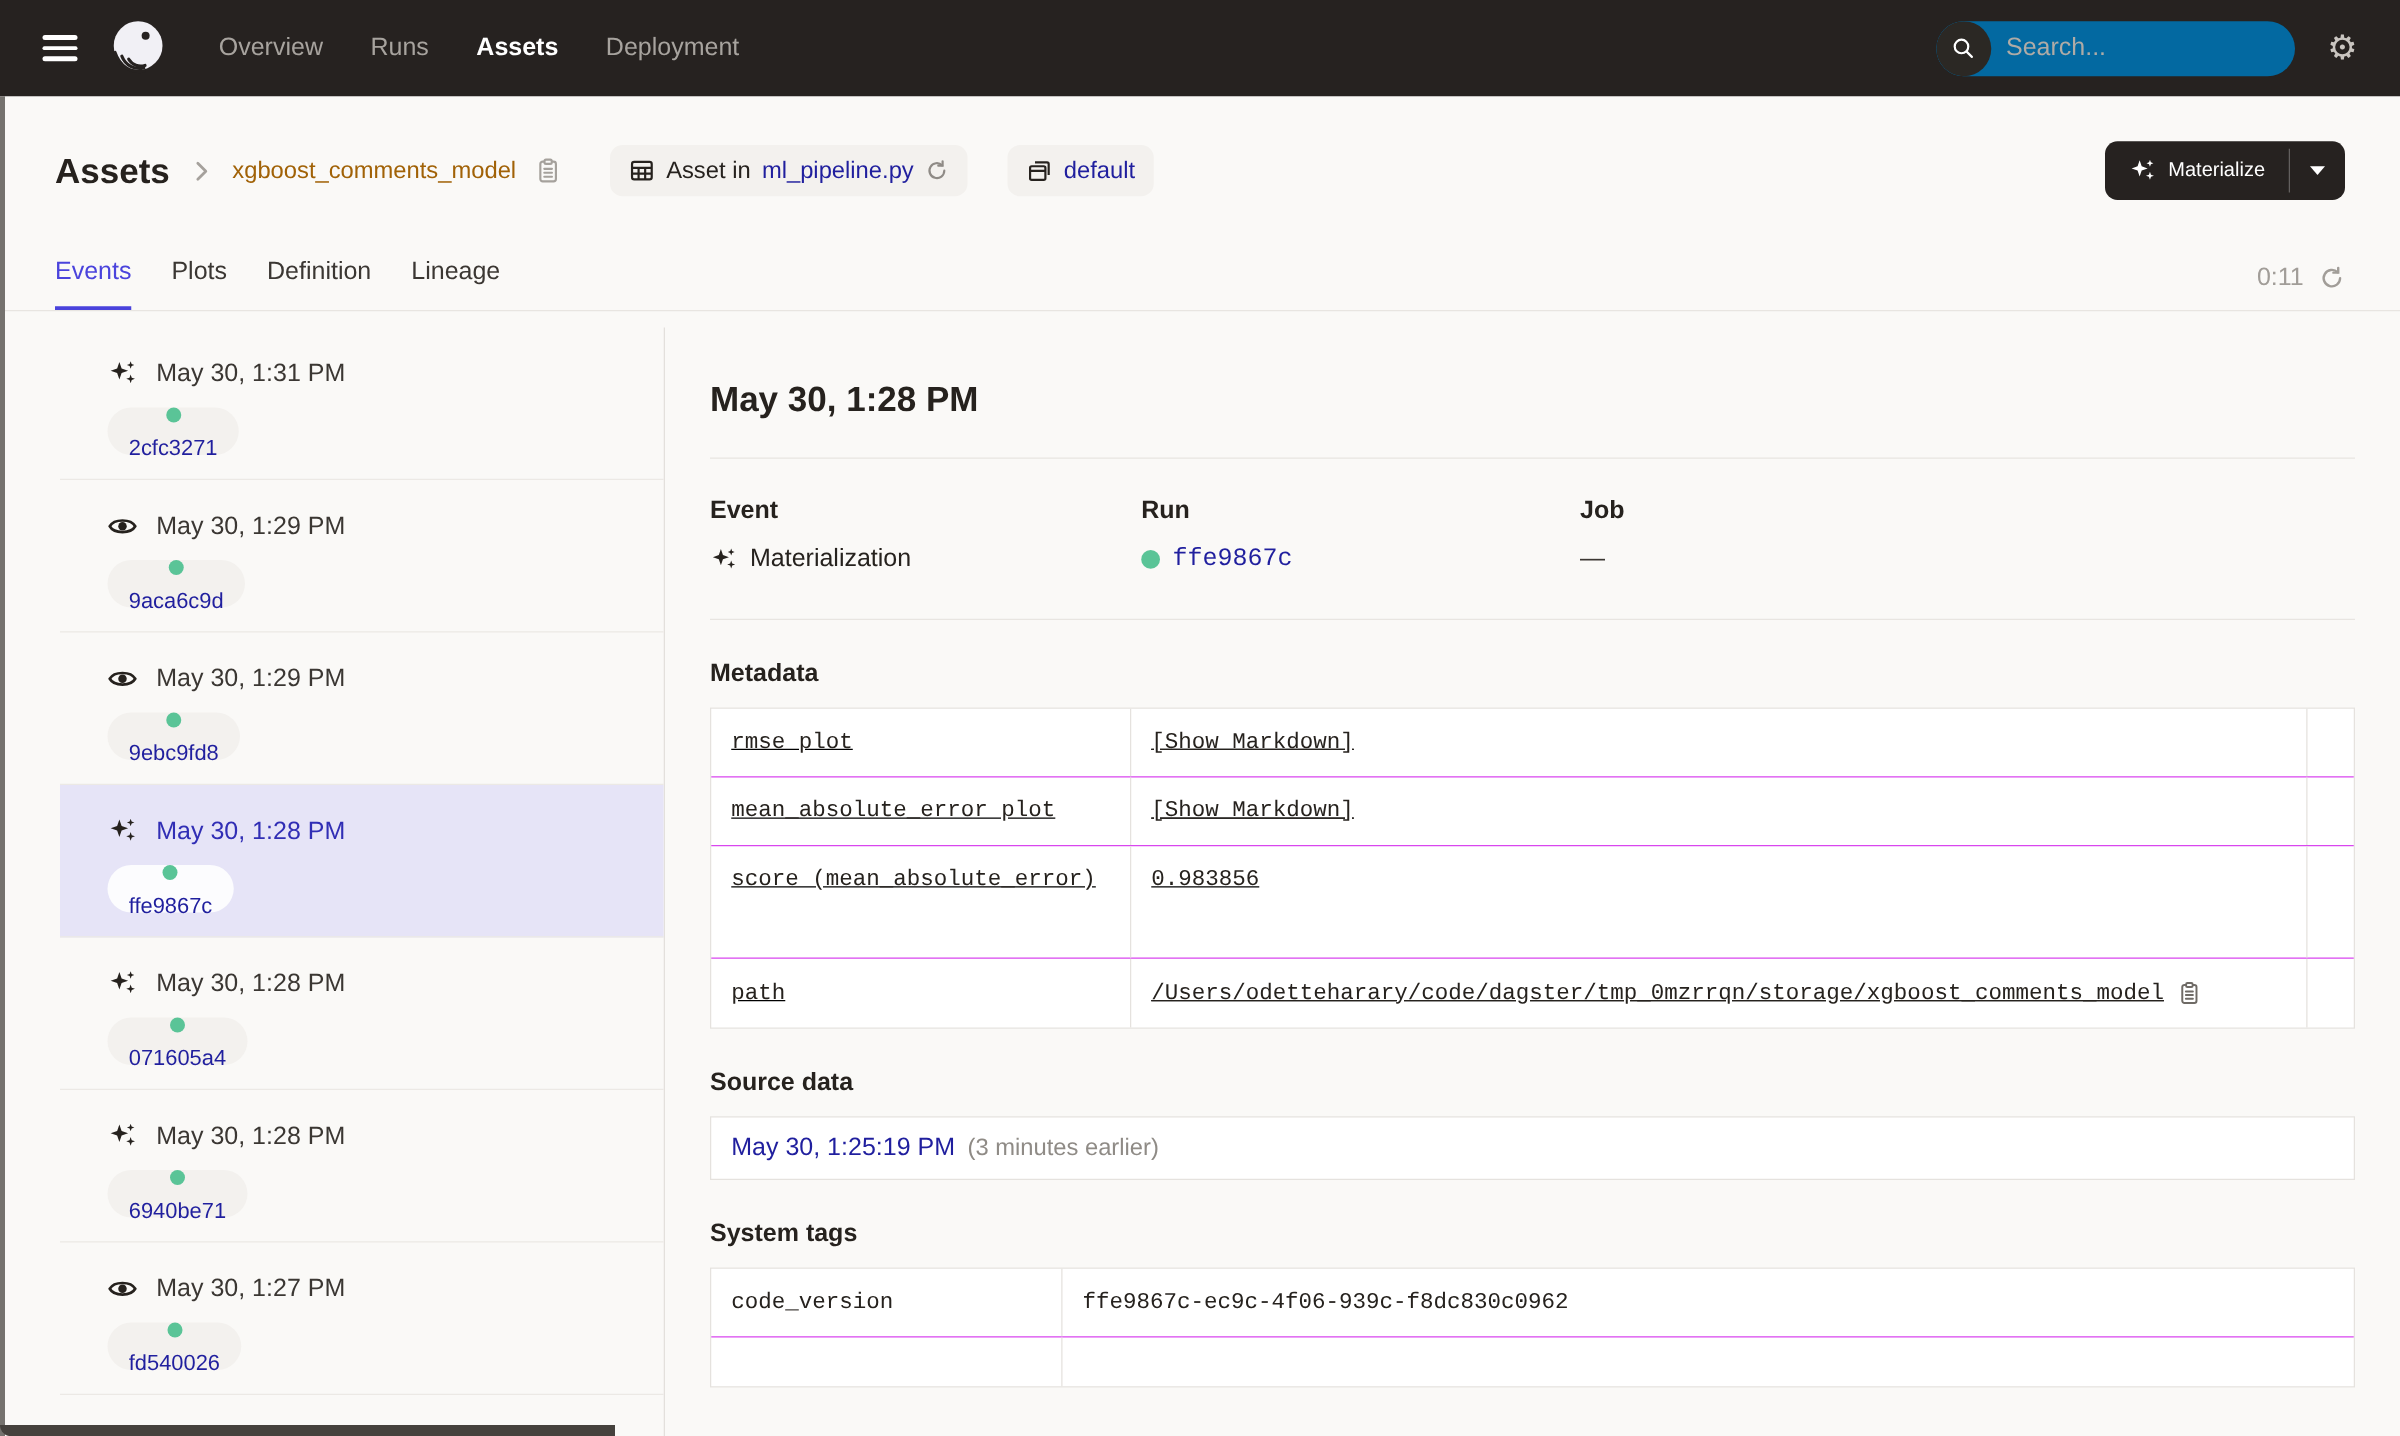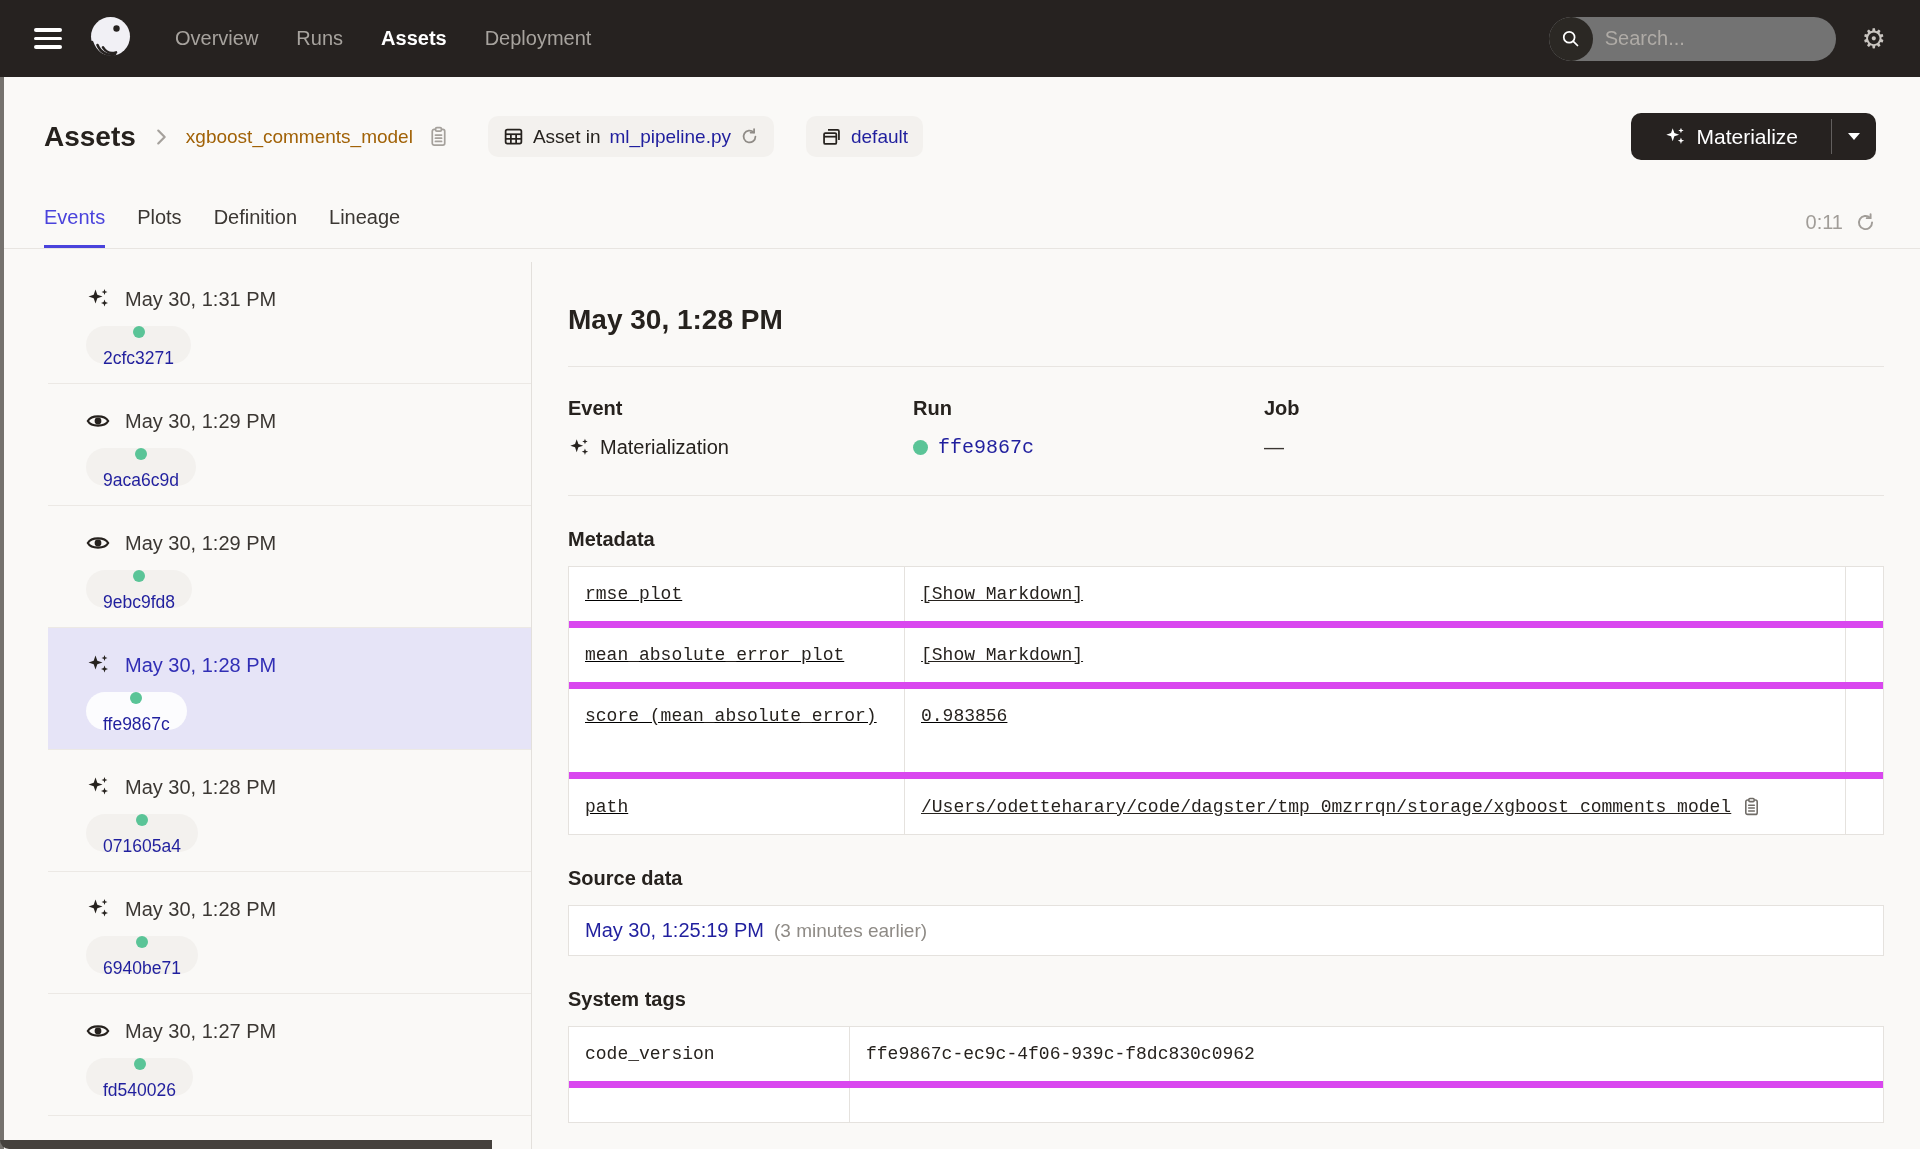--- a/index.html
+++ b/index.html
@@ -9,40 +9,40 @@
 
   
   .topnav { height:77px; background:#262220; display:flex; align-items:center; padding:0 34px; }
   .hamburger { width:28px; display:flex; flex-direction:column; gap:5px; cursor:pointer; margin-right:24px; }
   .hamburger span { height:3.5px; background:#FFFFFF; border-radius:2px; }
   .logo { width:49px; height:49px; margin-right:40px; cursor:pointer; }
   .nav-links { display:flex; gap:38px; align-items:center; }
   .nav-link { font-size:20px; color:#A7A39E; cursor:pointer; }
   .nav-link.active { color:#FFFFFF; font-weight:700; }
   .nav-spacer { flex:1; }
-  .searchbox { display:flex; align-items:center; width:287px; height:44px; background:#737373; border-radius:22px; overflow:hidden; }
+  .searchbox { display:flex; align-items:center; width:287px; height:44px; background:#0369a1; border-radius:22px; overflow:hidden; }
   .search-circle { width:44px; height:44px; border-radius:50%; background:#2B2824; display:flex; align-items:center; justify-content:center; flex:0 0 auto; }
   .searchbox input { flex:1; background:transparent; border:none; outline:none; color:#E8E5E1; font-size:20px; padding:0 10px 0 12px; font-family:inherit; }
   .searchbox input::placeholder { color:#AFABA6; }
   .gear { font-size:27px; color:#C9C5C0; margin-left:26px; cursor:pointer; line-height:1; font-family:"DejaVu Sans",sans-serif; }
 
   
   .crumb-row { display:flex; align-items:center; padding:36px 44px 0 44px; }
   .crumb-root { font-size:28px; font-weight:600; color:#26221E; cursor:pointer; }
   .crumb-sep { margin:0 14px; display:flex; align-items:center; }
   .crumb-name { font-size:19px; font-weight:400; color:#a16207; }
   .icon-btn { background:none; border:none; cursor:pointer; display:flex; align-items:center; padding:0; }
   .copy-title { margin-left:14px; color:#A5A19C; }
   .badge { display:inline-flex; align-items:center; gap:9px; height:41px; background:#F3F1EE; border-radius:10px; padding:0 15px; font-size:19px; color:#26221E; }
   .badge .lnk { color:#201F9E; cursor:pointer; }
   .badge-asset { margin-left:38px; }
   .badge-group { margin-left:32px; cursor:pointer; }
   .badge-group .lnk { color:#201F9E; }
   .mat-btn { margin-left:auto; display:flex; align-items:stretch; height:47px; background:#262220; border-radius:10px; overflow:hidden; }
-  .mat-main { display:flex; align-items:center; gap:10px; padding:0 33px; color:#FFFFFF; font-size:21px; font-weight:500; cursor:pointer; }
+  .mat-main { display:flex; align-items:center; gap:10px; padding:0 19px; color:#FFFFFF; font-size:16px; font-weight:500; cursor:pointer; }
   .mat-split { width:1px; background:rgba(255,255,255,0.28); margin:6px 0; }
   .mat-caret { width:44px; display:flex; align-items:center; justify-content:center; cursor:pointer; }
   .caret-down { width:0; height:0; border-left:6px solid transparent; border-right:6px solid transparent; border-top:7px solid #FFFFFF; }
 
   
   .tabs-row { display:flex; align-items:flex-end; padding:0 44px; margin-top:30px; border-bottom:1px solid #E8E5E1; height:59px; }
   .tab { font-size:20px; color:#3B3733; padding-bottom:16px; margin-right:32px; cursor:pointer; border-bottom:3px solid transparent; }
   .tab.active { color:#4A43DC; border-bottom-color:#4A43DC; font-weight:500; }
   .tabs-right { margin-left:auto; display:flex; align-items:center; gap:12px; padding-bottom:14px; }
   .countdown { font-size:20px; color:#A19D98; }
@@ -65,21 +65,21 @@
   .hdiv { border:none; border-top:1px solid #E8E5E1; }
   .erj { display:grid; grid-template-columns:345px 351px 1fr; margin:30px 0 36px 0; }
   .erj-label { font-size:20px; font-weight:600; color:#26221E; }
   .erj-value { margin-top:16px; display:flex; align-items:center; gap:10px; font-size:20px; color:#26221E; }
   .mono { font-family:"Liberation Mono","DejaVu Sans Mono",monospace; }
   .run-link { color:#201F9E; cursor:pointer; }
   .dash { color:#3B3733; }
 
   .section-h { font-size:20px; font-weight:600; color:#26221E; margin:32px 0 15px 0; }
   .dtable { background:#FFFFFF; border:1px solid #E5E2DE; }
-  .drow { display:grid; border-top:7px solid #d946ef; }
+  .drow { display:grid; border-top:1px solid #d946ef; }
   .drow:first-child { border-top:none; }
   .dcell { padding:17px 16px; border-left:1px solid #E5E2DE; font-family:"Liberation Mono","DejaVu Sans Mono",monospace; font-size:18px; color:#26221E; display:flex; align-items:center; gap:10px; }
   .dcell:first-child { border-left:none; }
   .meta-grid { grid-template-columns:335px 1fr 38px;text-decoration:underline; }
   .tall { align-items:flex-start; }
   .mlink { color:#26221E; text-decoration:underline; cursor:pointer; }
   .copy-sm { color:#6F6B66; cursor:pointer; flex:0 0 auto; }
 
   .src-grid { grid-template-columns:523px 1fr; }
   .scell { padding:13px 16px; border-left:1px solid #E5E2DE; font-size:20px; display:flex; align-items:center; gap:10px; }

